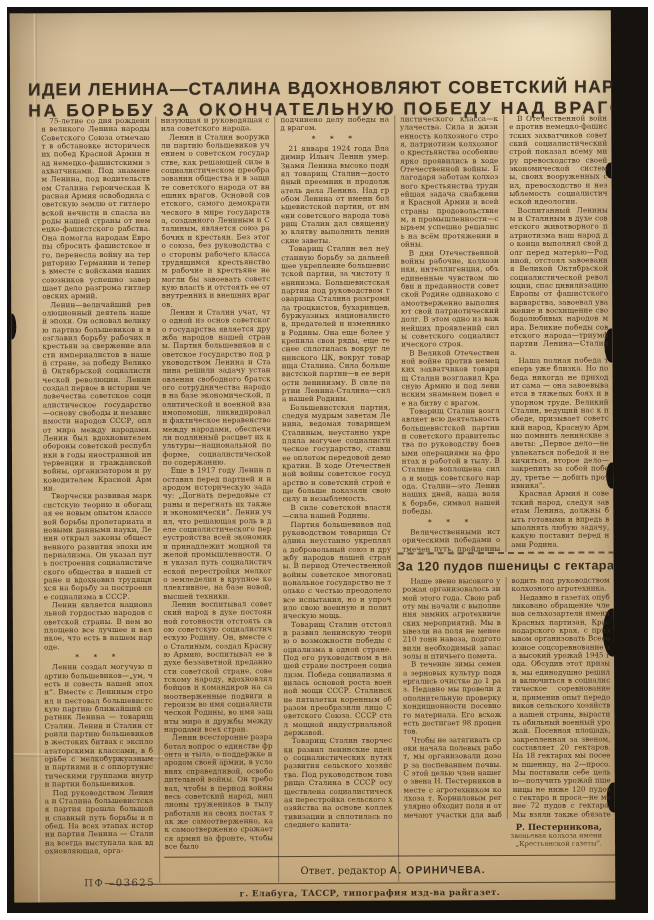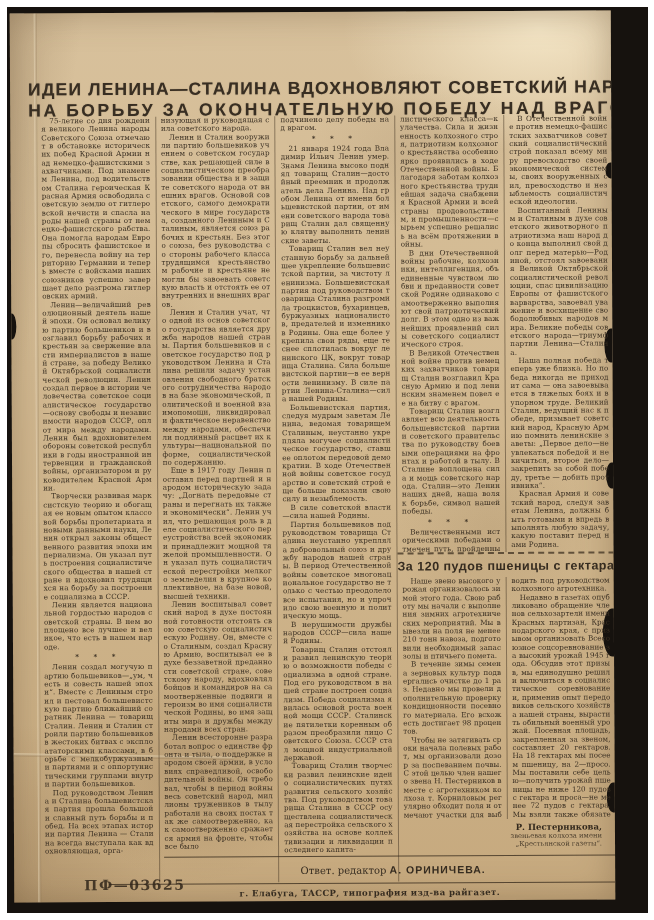--- a/index.html
+++ b/index.html
@@ -83,21 +83,21 @@
     color:#362c20;font-size:10px;
   }
   .editor-line .name{font-weight:bold;letter-spacing:1px;font-family:"Liberation Sans", sans-serif;font-size:10.5px;margin-top:28px;}
   .footer-rule2{position:absolute;left:95px;top:871px;width:521px;border-top:1.5px solid rgba(58,45,30,.8);}
   .imprint{
     position:absolute;left:95px;top:876px;width:521px;text-align:center;
     color:#362c20;font-weight:bold;font-size:8.5px;letter-spacing:.4px;
   }
   .print-code{
     position:absolute;left:70px;top:864px;
-    font-weight:bold;font-size:14px;letter-spacing:1.5px;color:rgba(48,38,26,.85);
+    font-weight:normal;font-size:10px;letter-spacing:1.5px;color:rgba(48,38,26,.85);
   }
 </style>
 </head>
 <body>
 
 <div class="scan-bed">
   <div class="paper">
     <div class="blotch b1"></div>
     <div class="blotch b2"></div>
     <div class="blotch b3"></div>
@@ -135,23 +135,22 @@
           <p class="para p">Ленин всесторонне разработал вопрос о единстве фронта и тыла, о поддержке народом своей армии, в условиях справедливой, освободительной войны. Он требовал, чтобы в период войны весь советский народ, миллионы тружеников в тылу работали на своих постах так же самоотверженно, как самоотверженно сражается армия на фронте, чтобы все было</p>
         </div>
       <div class="col">
           <p class="para cont">подчинено делу победы над врагом.</p>
           <p class="para sep">* * *</p>
           <p class="para p">21 января 1924 года Владимир Ильич Ленин умер. Знамя Ленина высоко поднял товарищ Сталин—достойный преемник и продолжатель дела Ленина. Над гробом Ленина от имени большевистской партии, от имени советского народа товарищ Сталин дал священную клятву выполнить ленинские заветы.</p>
           <p class="para p">Товарищ Сталин вел неустанную борьбу за дальнейшее укрепление большевистской партии, за чистоту ленинизма. Большевистская партия под руководством товарища Сталина разгромила троцкистов, бухаринцев, буржуазных националистов, предателей и изменников Родины. Она еще более укрепила свои ряды, еще теснее сплотилась вокруг ленинского ЦК, вокруг товарища Сталина. Сила большевистской партии—в ее верности ленинизму. В силе партии Ленина-Сталина—сила нашей Родины.</p>
           <p class="para p">Большевистская партия, следуя мудрым заветам Ленина, ведомая товарищем Сталиным, неустанно укрепляла могучее социалистическое государство, ставшее оплотом передовой демократии. В ходе Отечественной войны советское государство и советский строй еще больше показали свою силу и незыблемость.</p>
           <p class="para p">В силе советской власти—сила нашей Родины.</p>
           <p class="para p">Партия большевиков под руководством товарища Сталина неустанно укрепляла добровольный союз и дружбу народов нашей страны. В период Отечественной войны советское многонациональное государство не только с честью преодолело все испытания, но и упрочило свою военную и политическую мощь.</p>
-          <p class="para p">В нерушимости дружбы народов СССР—сила нашей Родины.</p>
           <p class="para p">Товарищ Сталин отстоял и развил ленинскую теорию о возможности победы социализма в одной стране. Под его руководством в нашей стране построен социализм. Победа социализма явилась основой роста военной мощи СССР. Сталинские пятилетки коренным образом преобразили лицо Советского Союза. СССР стал мощной индустриальной державой.</p>
-          <p class="para p">Товарищ Сталин творчески развил ленинские идеи о социалистических путях развития сельского хозяйства. Под руководством товарища Сталина в СССР осуществлена социалистическая перестройка сельского хозяйства на основе коллективизации и ликвидации последнего капита-</p>
+          <p class="para p">Товарищ Сталин творчески развил ленинские идеи о социалистических путях развития сельского хозяйства. Под руководством товарища Сталина в СССР осуществлена социалистическая перестройка сельского хозяйства на основе коллективизации и сплотилась последнего капита-</p>
         </div>
       <div class="right-stack">
         <div class="right-row">
           <div class="col">
               <p class="para cont">листического класса—кулачества. Сила и жизненность колхозного строя, патриотизм колхозного крестьянства особенно ярко проявились в ходе Отечественной войны. Благодаря заботам колхозного крестьянства труднейшая задача снабжения Красной Армии и всей страны продовольствием, и промышленности—сырьем успешно решались на всём протяжении войны.</p>
               <p class="para p">В дни Отечественной войны рабочие, колхозники, интеллигенция, объединенные чувством любви и преданности советской Родине одинаково самоотверженно выполняют свой патриотический долг. В этом одно из важнейших проявлений силы советского социалистического строя.</p>
               <p class="para p">В Великой Отечественной войне против немецких захватчиков товарищ Сталин возглавил Красную Армию и под ленинским знаменем повел ее на битву с врагом.</p>
               <p class="para p">Товарищ Сталин возглавляет всю деятельность большевистской партии и советского правительства по руководству боевыми операциями на фронтах и работой в тылу. В Сталине воплощена сила и мощь советского народа. Сталин—это Ленин наших дней, наша воля к борьбе, символ нашей победы.</p>
               <p class="para sep">* * *</p>
               <p class="para p">Величественными историческими победами отмечен путь, пройденный большевистской партией и со-</p>

